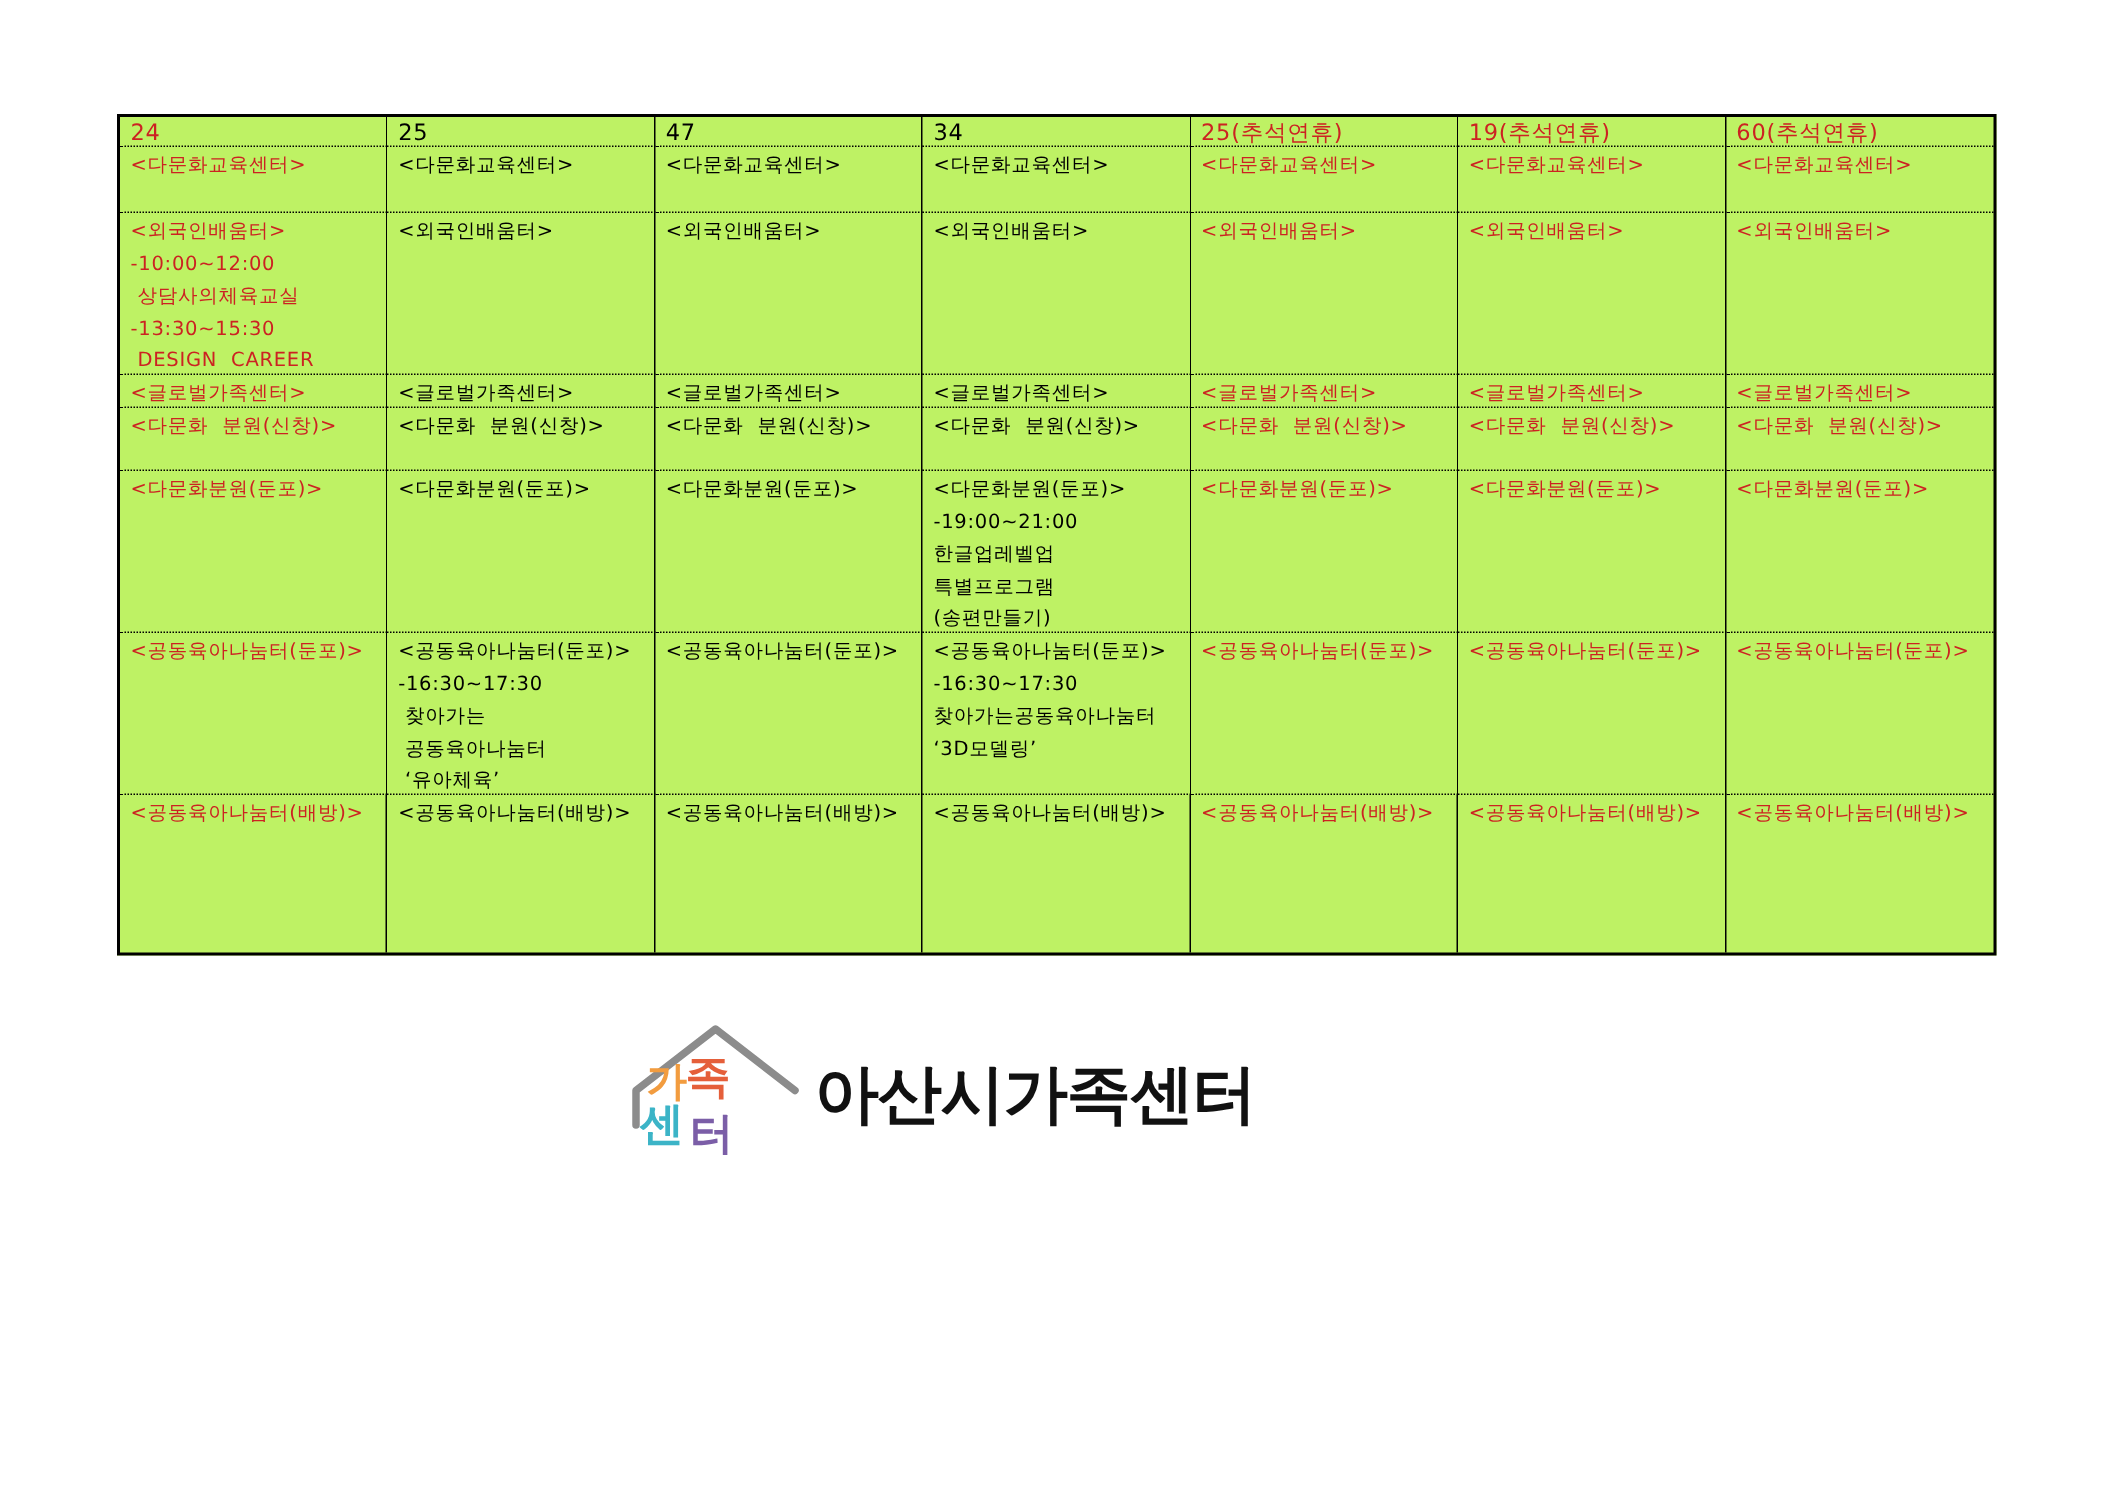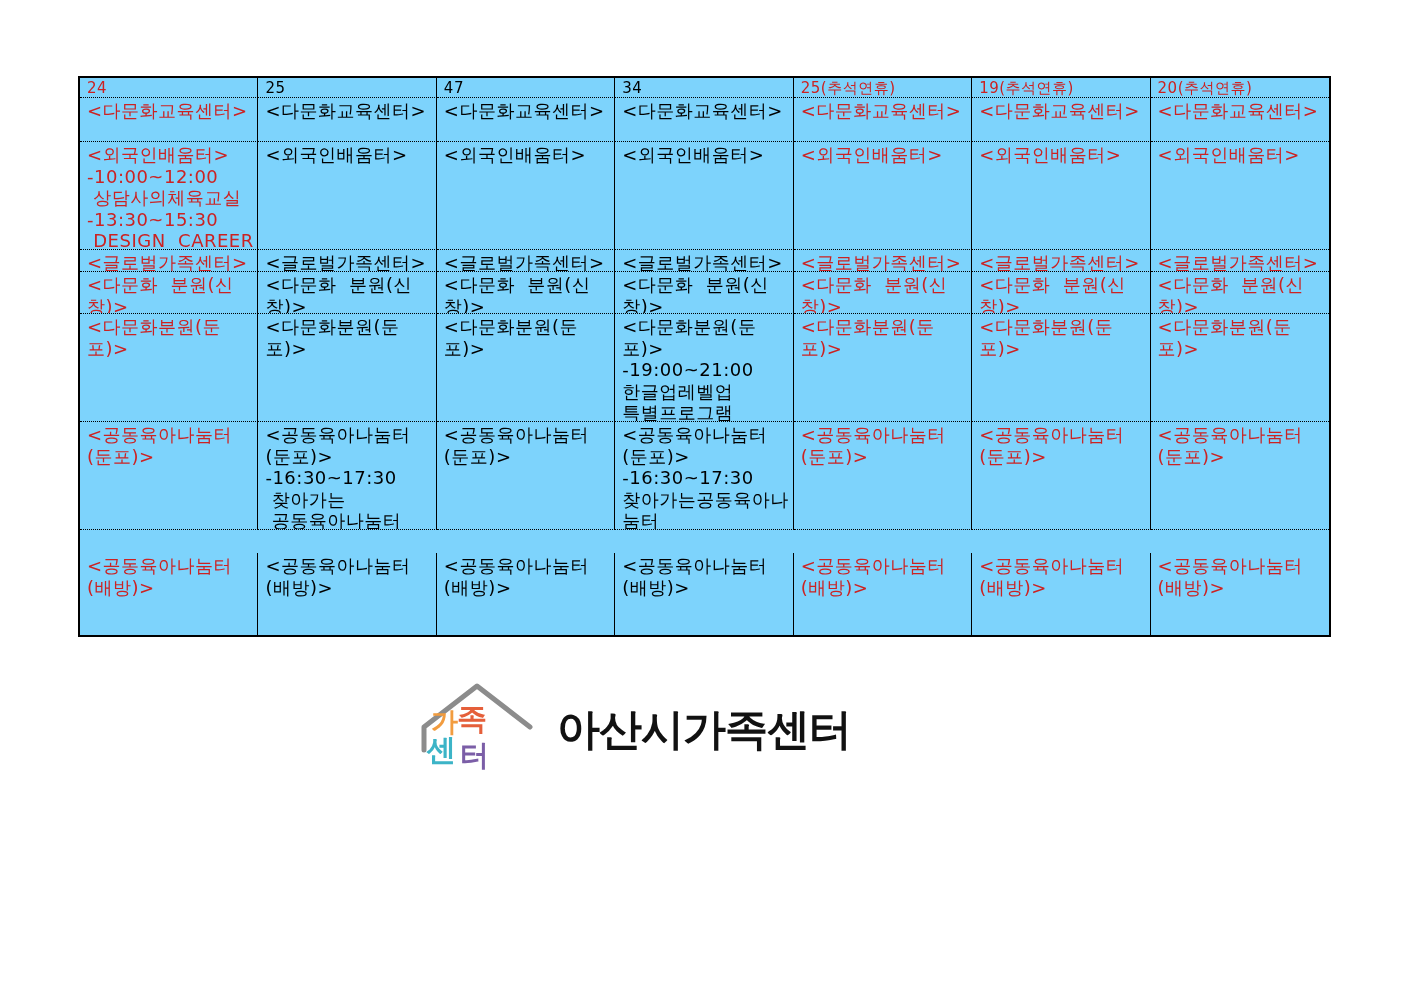--- a/index.html
+++ b/index.html
@@ -9,44 +9,44 @@
     background:#ffffff;
     font-family:"DejaVu Sans","Liberation Sans",sans-serif;
     overflow:hidden;
   }
   
   .calendar{
     position:absolute;left:78px;top:76px;
     width:1253px;height:561px;
     box-sizing:border-box;
     border:2px solid #000;
-    background:#7dd3fc;
+    background:#bef264;
     display:grid;
     grid-template-columns:repeat(7,1fr);
     grid-template-rows:20px 44px 108px 22px 42px 108px 108px auto;
   }
   .cell{
     box-sizing:border-box;
     border-right:1px solid #000;
     border-bottom:1px dotted #000;
     padding:2px 2px 0 7px;
-    font-size:18px;
+    font-size:13px;
     line-height:21.5px;
     letter-spacing:.5px;
     white-space:pre-wrap;
     overflow:hidden;
   }
   .cell:nth-child(7n){border-right:none;}
-  .cell:nth-last-child(-n+7){border-bottom:none;margin-top:23px;}
+  .cell:nth-last-child(-n+7){border-bottom:none;}
   .cell.red{color:var(--red,#cc2222);}
   .cell.black{color:#000000;}
   .cell.hdr{line-height:16px;padding-top:2px;font-size:15px;}
   
   .brand-title{
-    position:absolute;left:557px;top:701px;
+    position:absolute;left:543px;top:701px;
     width:320px;
     font-size:43px;font-weight:800;color:#111;
     letter-spacing:-1px;
     white-space:nowrap;
   }
   .logo-roof{position:absolute;left:415px;top:678px;}
   .logo-char{
     position:absolute;
     font-weight:700;
     line-height:1;
@@ -62,21 +62,21 @@
 
 <div class="page">
 
   <div class="calendar" id="calendar">
       <div class="cell hdr red">24</div>
       <div class="cell hdr black">25</div>
       <div class="cell hdr black">47</div>
       <div class="cell hdr black">34</div>
       <div class="cell hdr red">25(추석연휴)</div>
       <div class="cell hdr red">19(추석연휴)</div>
-      <div class="cell hdr red">20(추석연휴)</div>
+      <div class="cell hdr red">60(추석연휴)</div>
       <div class="cell red">&lt;다문화교육센터&gt;</div>
       <div class="cell black">&lt;다문화교육센터&gt;</div>
       <div class="cell black">&lt;다문화교육센터&gt;</div>
       <div class="cell black">&lt;다문화교육센터&gt;</div>
       <div class="cell red">&lt;다문화교육센터&gt;</div>
       <div class="cell red">&lt;다문화교육센터&gt;</div>
       <div class="cell red">&lt;다문화교육센터&gt;</div>
       <div class="cell red">&lt;외국인배움터&gt;
 -10:00~12:00
  상담사의체육교실

